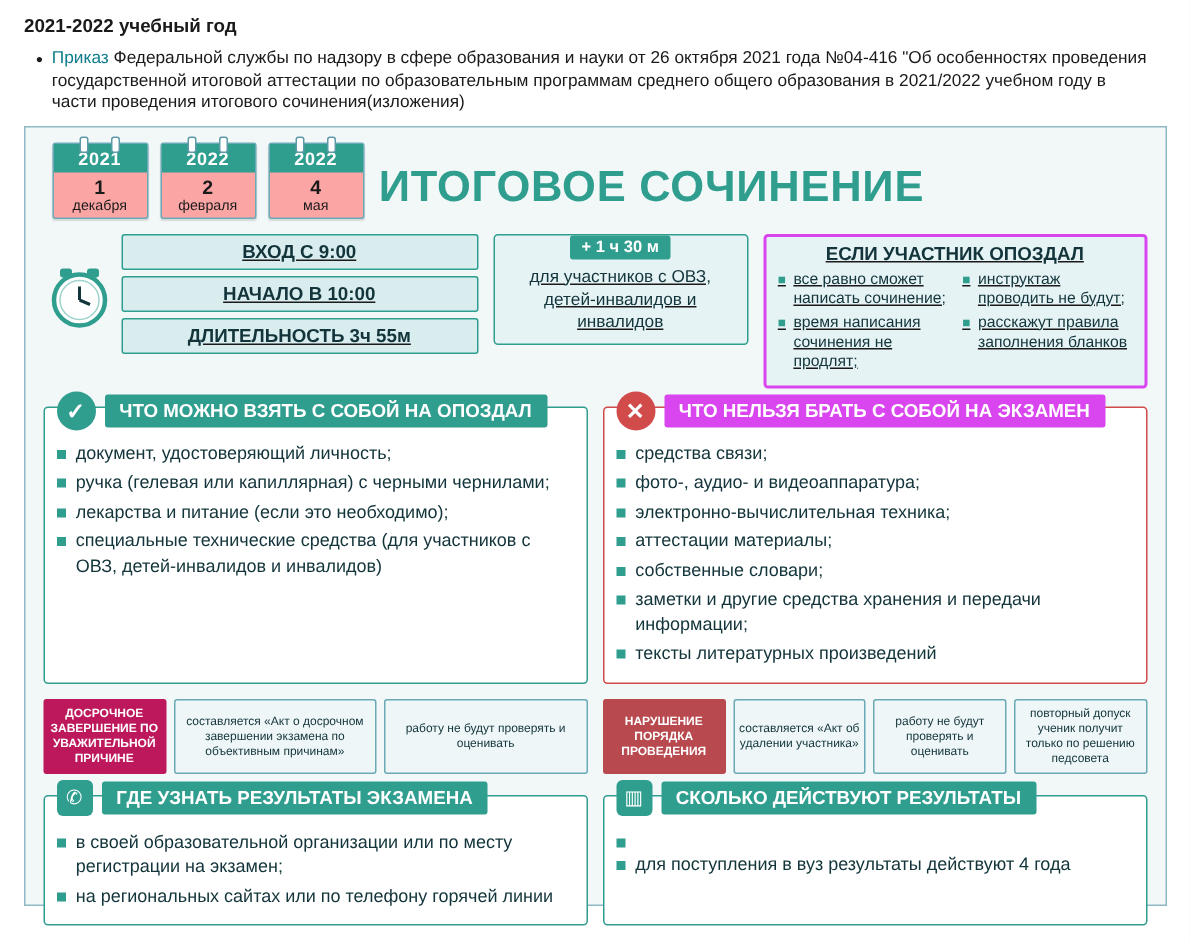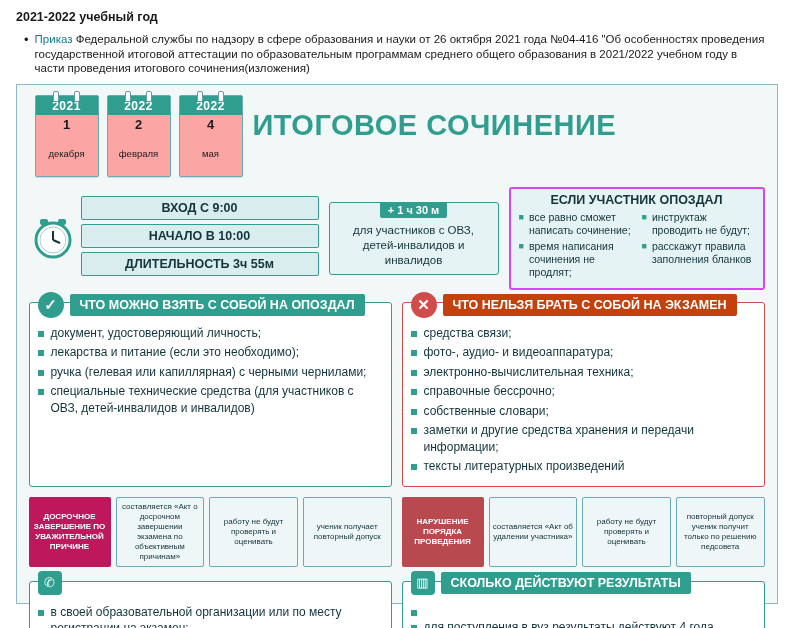--- a/index.html
+++ b/index.html
@@ -109,39 +109,39 @@
   }
   .cal-day {
     font-size: 13px;
     font-weight: bold;
     color: #1a1a1a;
     padding: 2px 0 0 0;
   }
   .cal-month {
     font-size: 9.5px;
     color: #1a1a1a;
-    padding: 0 0 17px 0;
-    margin-top: 16px;
+    padding: 0 0 2px 0;
   }
   .poster-title {
     flex: 1;
     font-size: 29px;
     font-weight: bold;
     color: #2f9e8f;
     letter-spacing: .5px;
     margin-top: 14px;
     white-space: nowrap;
   }
 
   
   .time-row {
     display: flex;
     gap: 10px;
     margin-top: 10px;
-    align-items: center;
+    align-items: flex-start;
+    text-decoration: underline;
   }
   .clock-block {
     display: flex;
     align-items: center;
     gap: 6px;
     width: 290px;
   }
   .clock-icon {
     width: 44px;
     height: 44px;
@@ -270,21 +270,21 @@
   .panel-title {
     background: #2f9e8f;
     color: #ffffff;
     font-size: 12.5px;
     font-weight: bold;
     padding: 4px 10px;
     border-radius: 2px;
     white-space: nowrap;
   }
   .panel-title.red {
-    background: #c2410c;
+    background: #d946ef;
   }
   .plist {
     margin: 4px 0 0 0;
     padding: 0;
     list-style: none;
   }
   .plist li {
     display: flex;
     gap: 7px;
     font-size: 12px;
@@ -494,25 +494,25 @@
           <div class="badge-circle">✓</div>
           <div class="panel-title">ЧТО МОЖНО ВЗЯТЬ С СОБОЙ НА ОПОЗДАЛ</div>
         </div>
         <ul class="plist">
           <li>
               <span class="sq"></span>
               <span>документ, удостоверяющий личность;</span>
             </li>
           <li>
               <span class="sq"></span>
+              <span>ручка (гелевая или капиллярная) с черными чернилами;</span>
+            </li>
+          <li>
+              <span class="sq"></span>
               <span>лекарства и питание (если это необходимо);</span>
-            </li>
-          <li>
-              <span class="sq"></span>
-              <span>ручка (гелевая или капиллярная) с черными чернилами;</span>
             </li>
           <li>
               <span class="sq"></span>
               <span>специальные технические средства (для участников с ОВЗ, детей-инвалидов и инвалидов)</span>
             </li>
         </ul>
       </div>
 
       <div class="panel red">
         <div class="panel-head">
@@ -527,21 +527,21 @@
           <li>
               <span class="sq"></span>
               <span>фото-, аудио- и видеоаппаратура;</span>
             </li>
           <li>
               <span class="sq"></span>
               <span>электронно-вычислительная техника;</span>
             </li>
           <li>
               <span class="sq"></span>
-              <span>справочные бессрочно;</span>
+              <span>аттестации материалы;</span>
             </li>
           <li>
               <span class="sq"></span>
               <span>собственные словари;</span>
             </li>
           <li>
               <span class="sq"></span>
               <span>заметки и другие средства хранения и передачи информации;</span>
             </li>
           <li>
@@ -552,37 +552,37 @@
       </div>
 
     </div>
 
     <div class="flows">
 
       <div class="flow">
         <div class="flow-label">ДОСРОЧНОЕ ЗАВЕРШЕНИЕ ПО УВАЖИТЕЛЬНОЙ ПРИЧИНЕ</div>
         <div class="flow-step">составляется «Акт о досрочном завершении экзамена по объективным причинам»</div>
         <div class="flow-step">работу не будут проверять и оценивать</div>
-        <div class="flow-step">ученик получает повторный допуск</div>
       </div>
 
       <div class="flow">
         <div class="flow-label red">НАРУШЕНИЕ ПОРЯДКА ПРОВЕДЕНИЯ</div>
         <div class="flow-step">составляется «Акт об удалении участника»</div>
         <div class="flow-step">работу не будут проверять и оценивать</div>
         <div class="flow-step">повторный допуск ученик получит только по решению педсовета</div>
       </div>
 
     </div>
 
     <div class="bottom">
 
       <div class="bbox">
         <div class="bbox-head">
           <div class="bbox-icon">✆</div>
+          <div class="panel-title">ГДЕ УЗНАТЬ РЕЗУЛЬТАТЫ ЭКЗАМЕНА</div>
         </div>
         <ul class="plist">
           <li>
               <span class="sq"></span>
               <span>в своей образовательной организации или по месту регистрации на экзамен;</span>
             </li>
           <li>
               <span class="sq"></span>
               <span>на региональных сайтах или по телефону горячей линии</span>
             </li>

